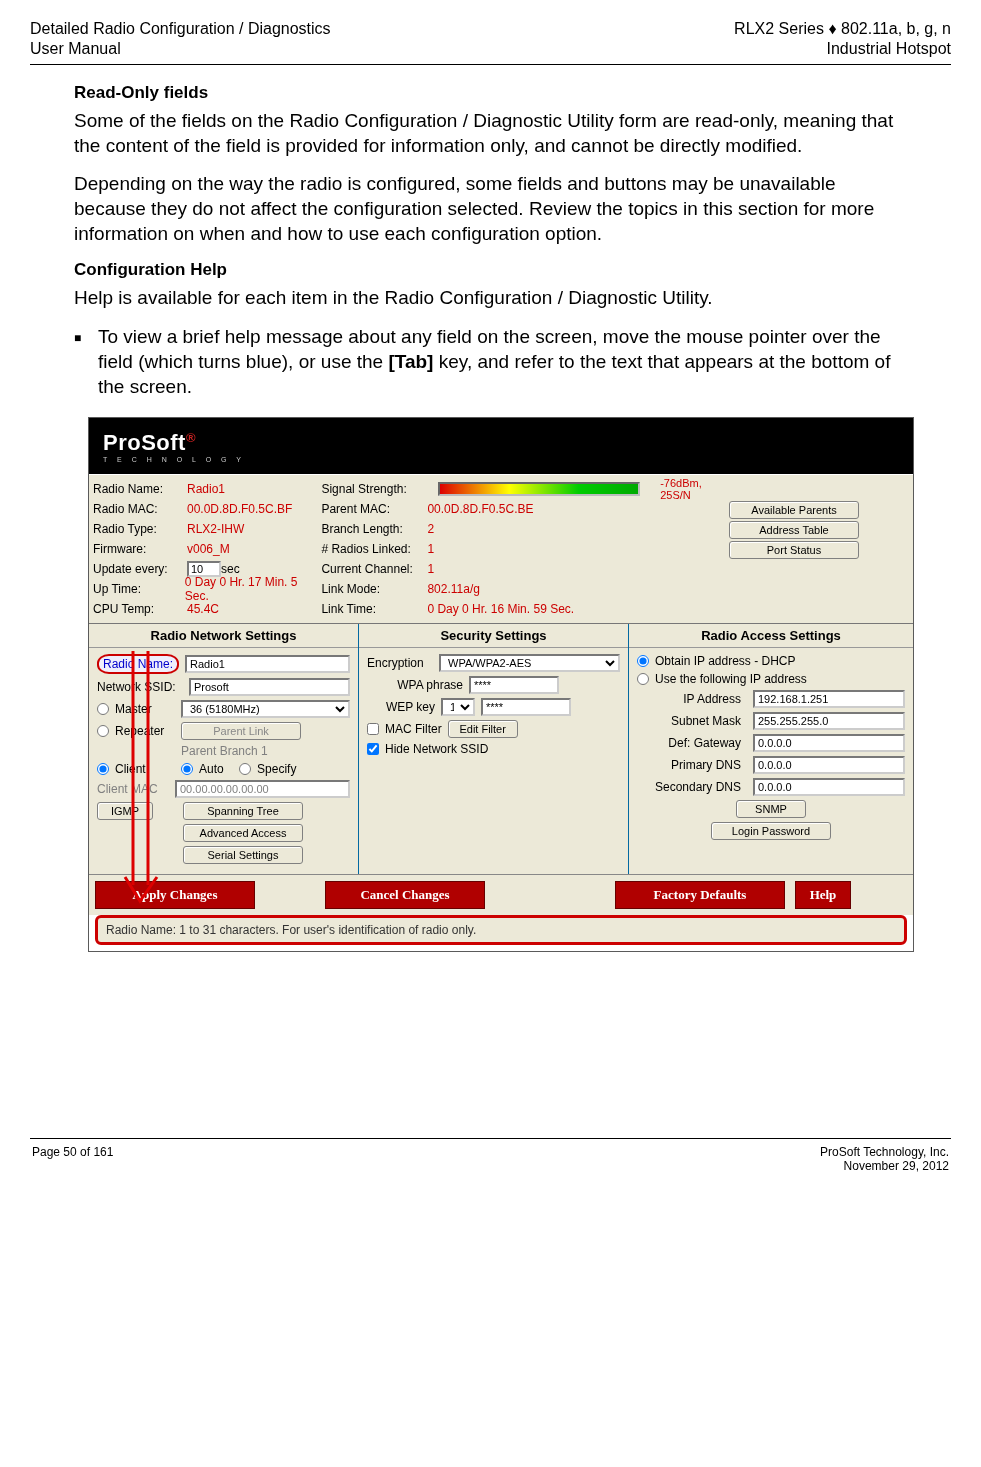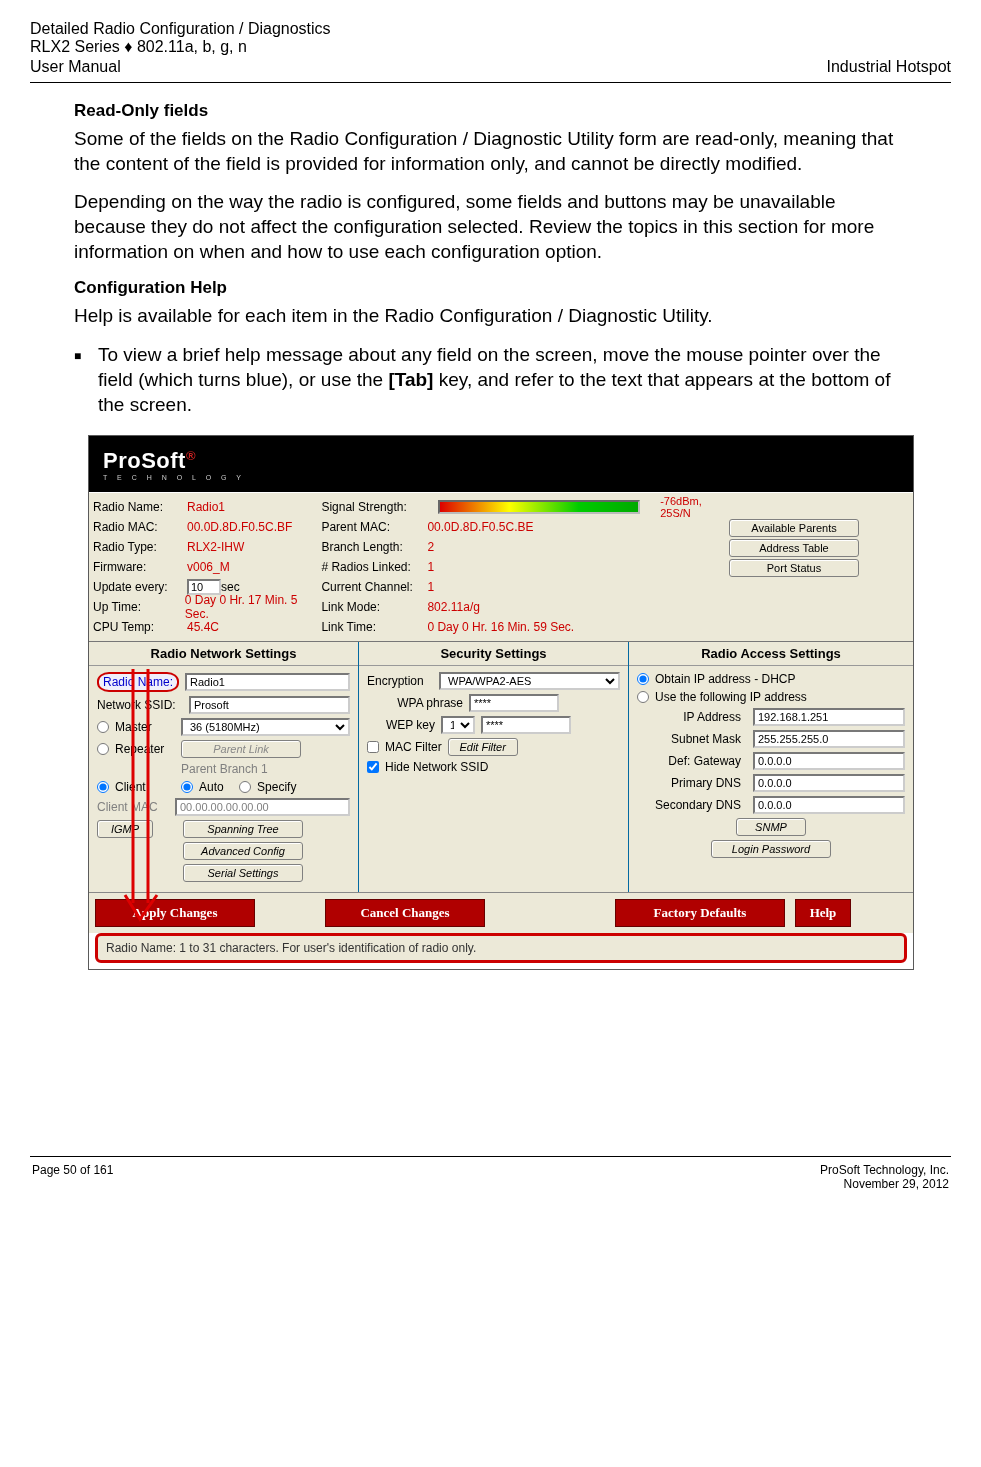--- a/index.html
+++ b/index.html
@@ -8,21 +8,20 @@
     width: 981px;
     background: #fff;
     color: #000;
   }
   .page { padding: 20px 30px 0 30px; }
   .hdr-top {
     display: flex;
     justify-content: space-between;
     font-size: 16px;
     margin-bottom: 2px;
-    flex-direction: column;
   }
   .hdr-sub {
     display: flex;
     justify-content: space-between;
     font-size: 16px;
   }
   .hr { border-top: 1px solid #000; margin: 6px 0 18px 0; }
   .content { padding: 0 44px 16px 44px; }
   h3 { font-size: 17px; font-weight: bold; margin: 8px 0 6px 0; }
   p { font-size: 19px; line-height: 1.3; margin-bottom: 14px; }
@@ -79,21 +78,21 @@
   .sect-row { display:flex; background:#ece9d8; border-top:1px solid #777; }
   .sect { flex:1; border-left:1px solid #0369a1; padding-bottom:4px; }
   .sect:first-child { border-left:none; }
   .sect-hd {display:flex; font-weight:bold; font-size:13px; justify-content:center; padding:4px 0; border-bottom:1px solid #999;}
   .sect-body { padding: 6px 8px; display:flex; flex-direction:column; gap:4px; font-size:12px; }
   .frow { display:flex; align-items:center; gap:6px; }
   .frow .lbl { width:86px; }
   .txtin { height:18px; background:#fff; border:2px inset #ccc; font-size:11px; padding:0 3px; flex:1; min-width:0;}
   .sel { height:18px; background:#fff; border:2px inset #ccc; font-size:11px; padding:0 3px; }
   .radio, .chk { width:12px; height:12px; }
-  .mini-btn { background:#ece9d8; border:1px solid #808080; border-radius:3px; box-shadow: inset 1px 1px 0 #fff; font-size:11px; text-align:center; padding:2px 4px; width:120px;font-style:italic; }
+  .mini-btn { background:#ece9d8; border:1px solid #808080; border-radius:3px; box-shadow: inset 1px 1px 0 #fff; font-size:11px; text-align:center; padding:2px 4px; width:120px; }
   .mini-btn.dis { color:#888; }
   .gray { color:#808080; }
   .rj { text-align:right; padding-right:6px;}
   .rn-highlight { border:2px solid #c00; border-radius:12px / 9px; padding:1px 4px; color:#00c; background:#efeffc; }
 
   .bottom-bar { display:flex; background:#ece9d8; border-top:1px solid #888; padding:6px; gap:10px; align-items:center;}
   .big-btn { background:#b00000; color:#fff; font-weight:bold; font-family:Georgia,serif; font-size:13px; padding:5px 10px; border:1px solid #600; text-align:center;}
   .big-btn.apply { width:160px; }
   .big-btn.cancel { width:160px; margin-left:60px;}
   .big-btn.factory { width:170px; margin-left:120px;}
@@ -249,21 +248,21 @@
                   <span class="gray" style="width:72px">Client MAC</span>
                   <input class="txtin gray" disabled="" value="00.00.00.00.00.00" style="">
                 </div>
             <div class="frow">
                   <div class="mini-btn" style="width:56px">IGMP</div>
                   <div style="width:18px"></div>
                   <div class="mini-btn">Spanning Tree</div>
                 </div>
             <div class="frow">
                   <div style="width:80px"></div>
-                  <div class="mini-btn">Advanced Config</div>
+                  <div class="mini-btn">Advanced Access</div>
                 </div>
             <div class="frow">
                   <div style="width:80px"></div>
                   <div class="mini-btn">Serial Settings</div>
                 </div>
           </div>
         </div>
 
         <div class="sect">
           <div class="sect-hd">Security Settings</div>

